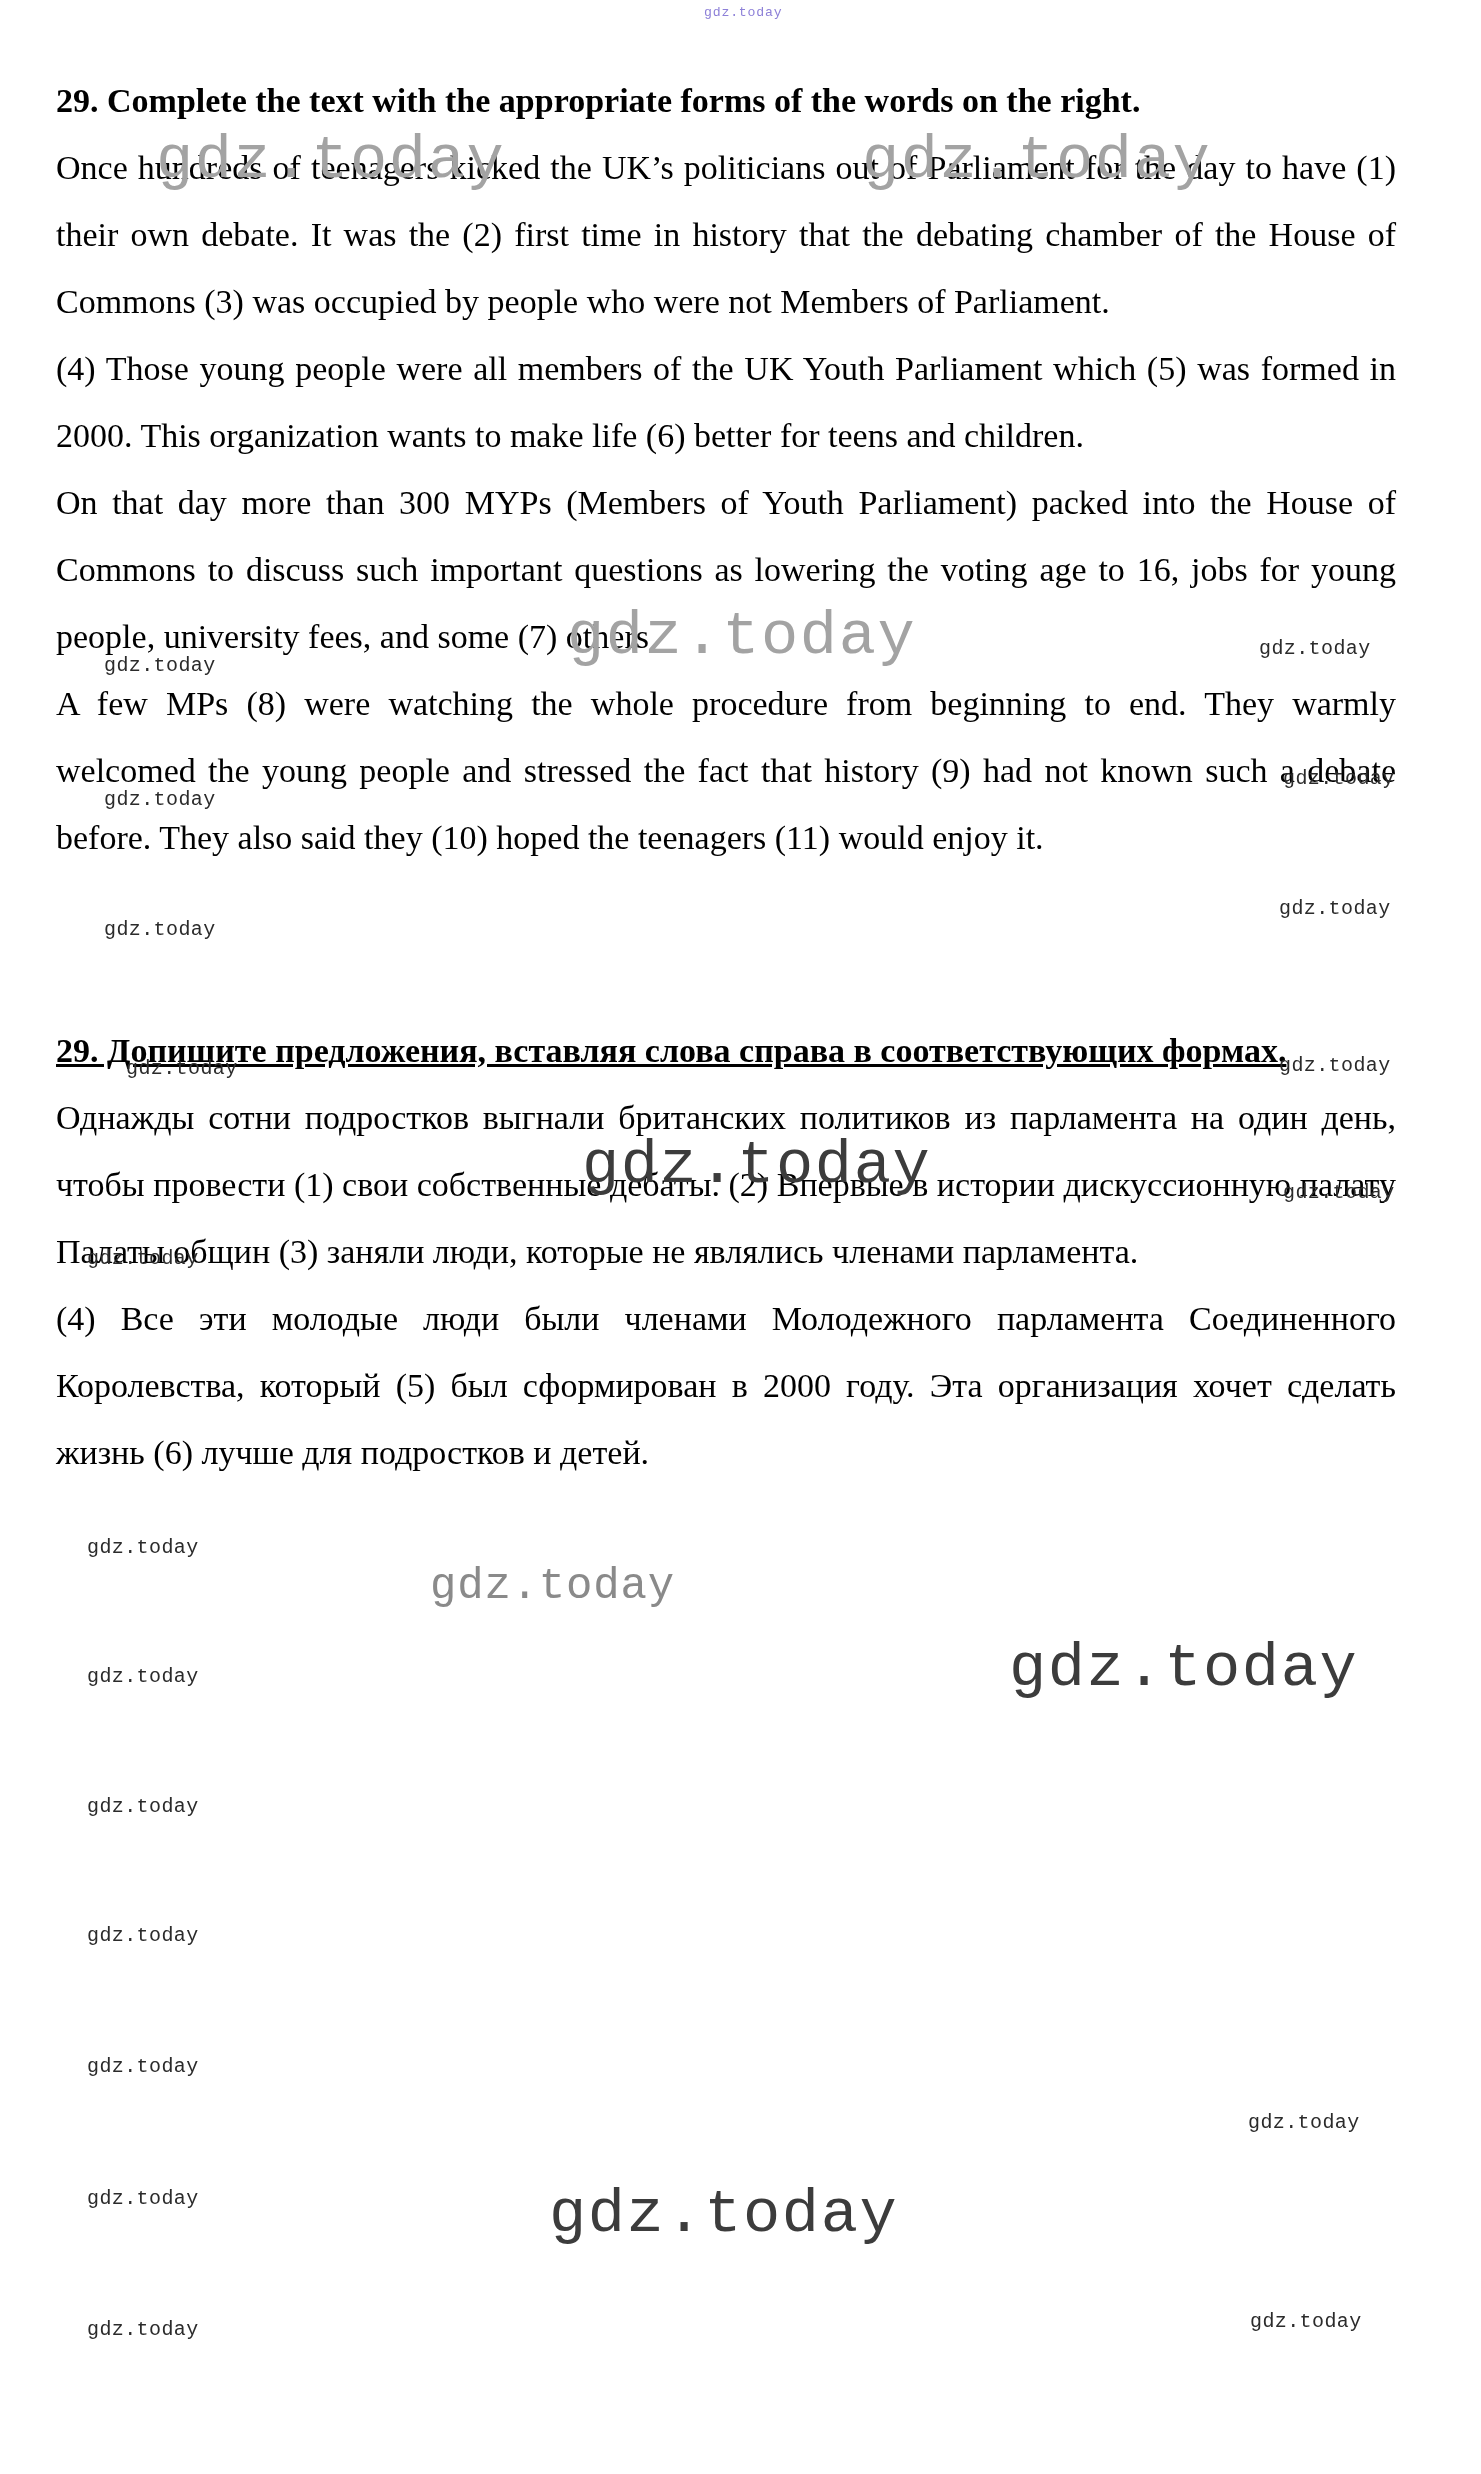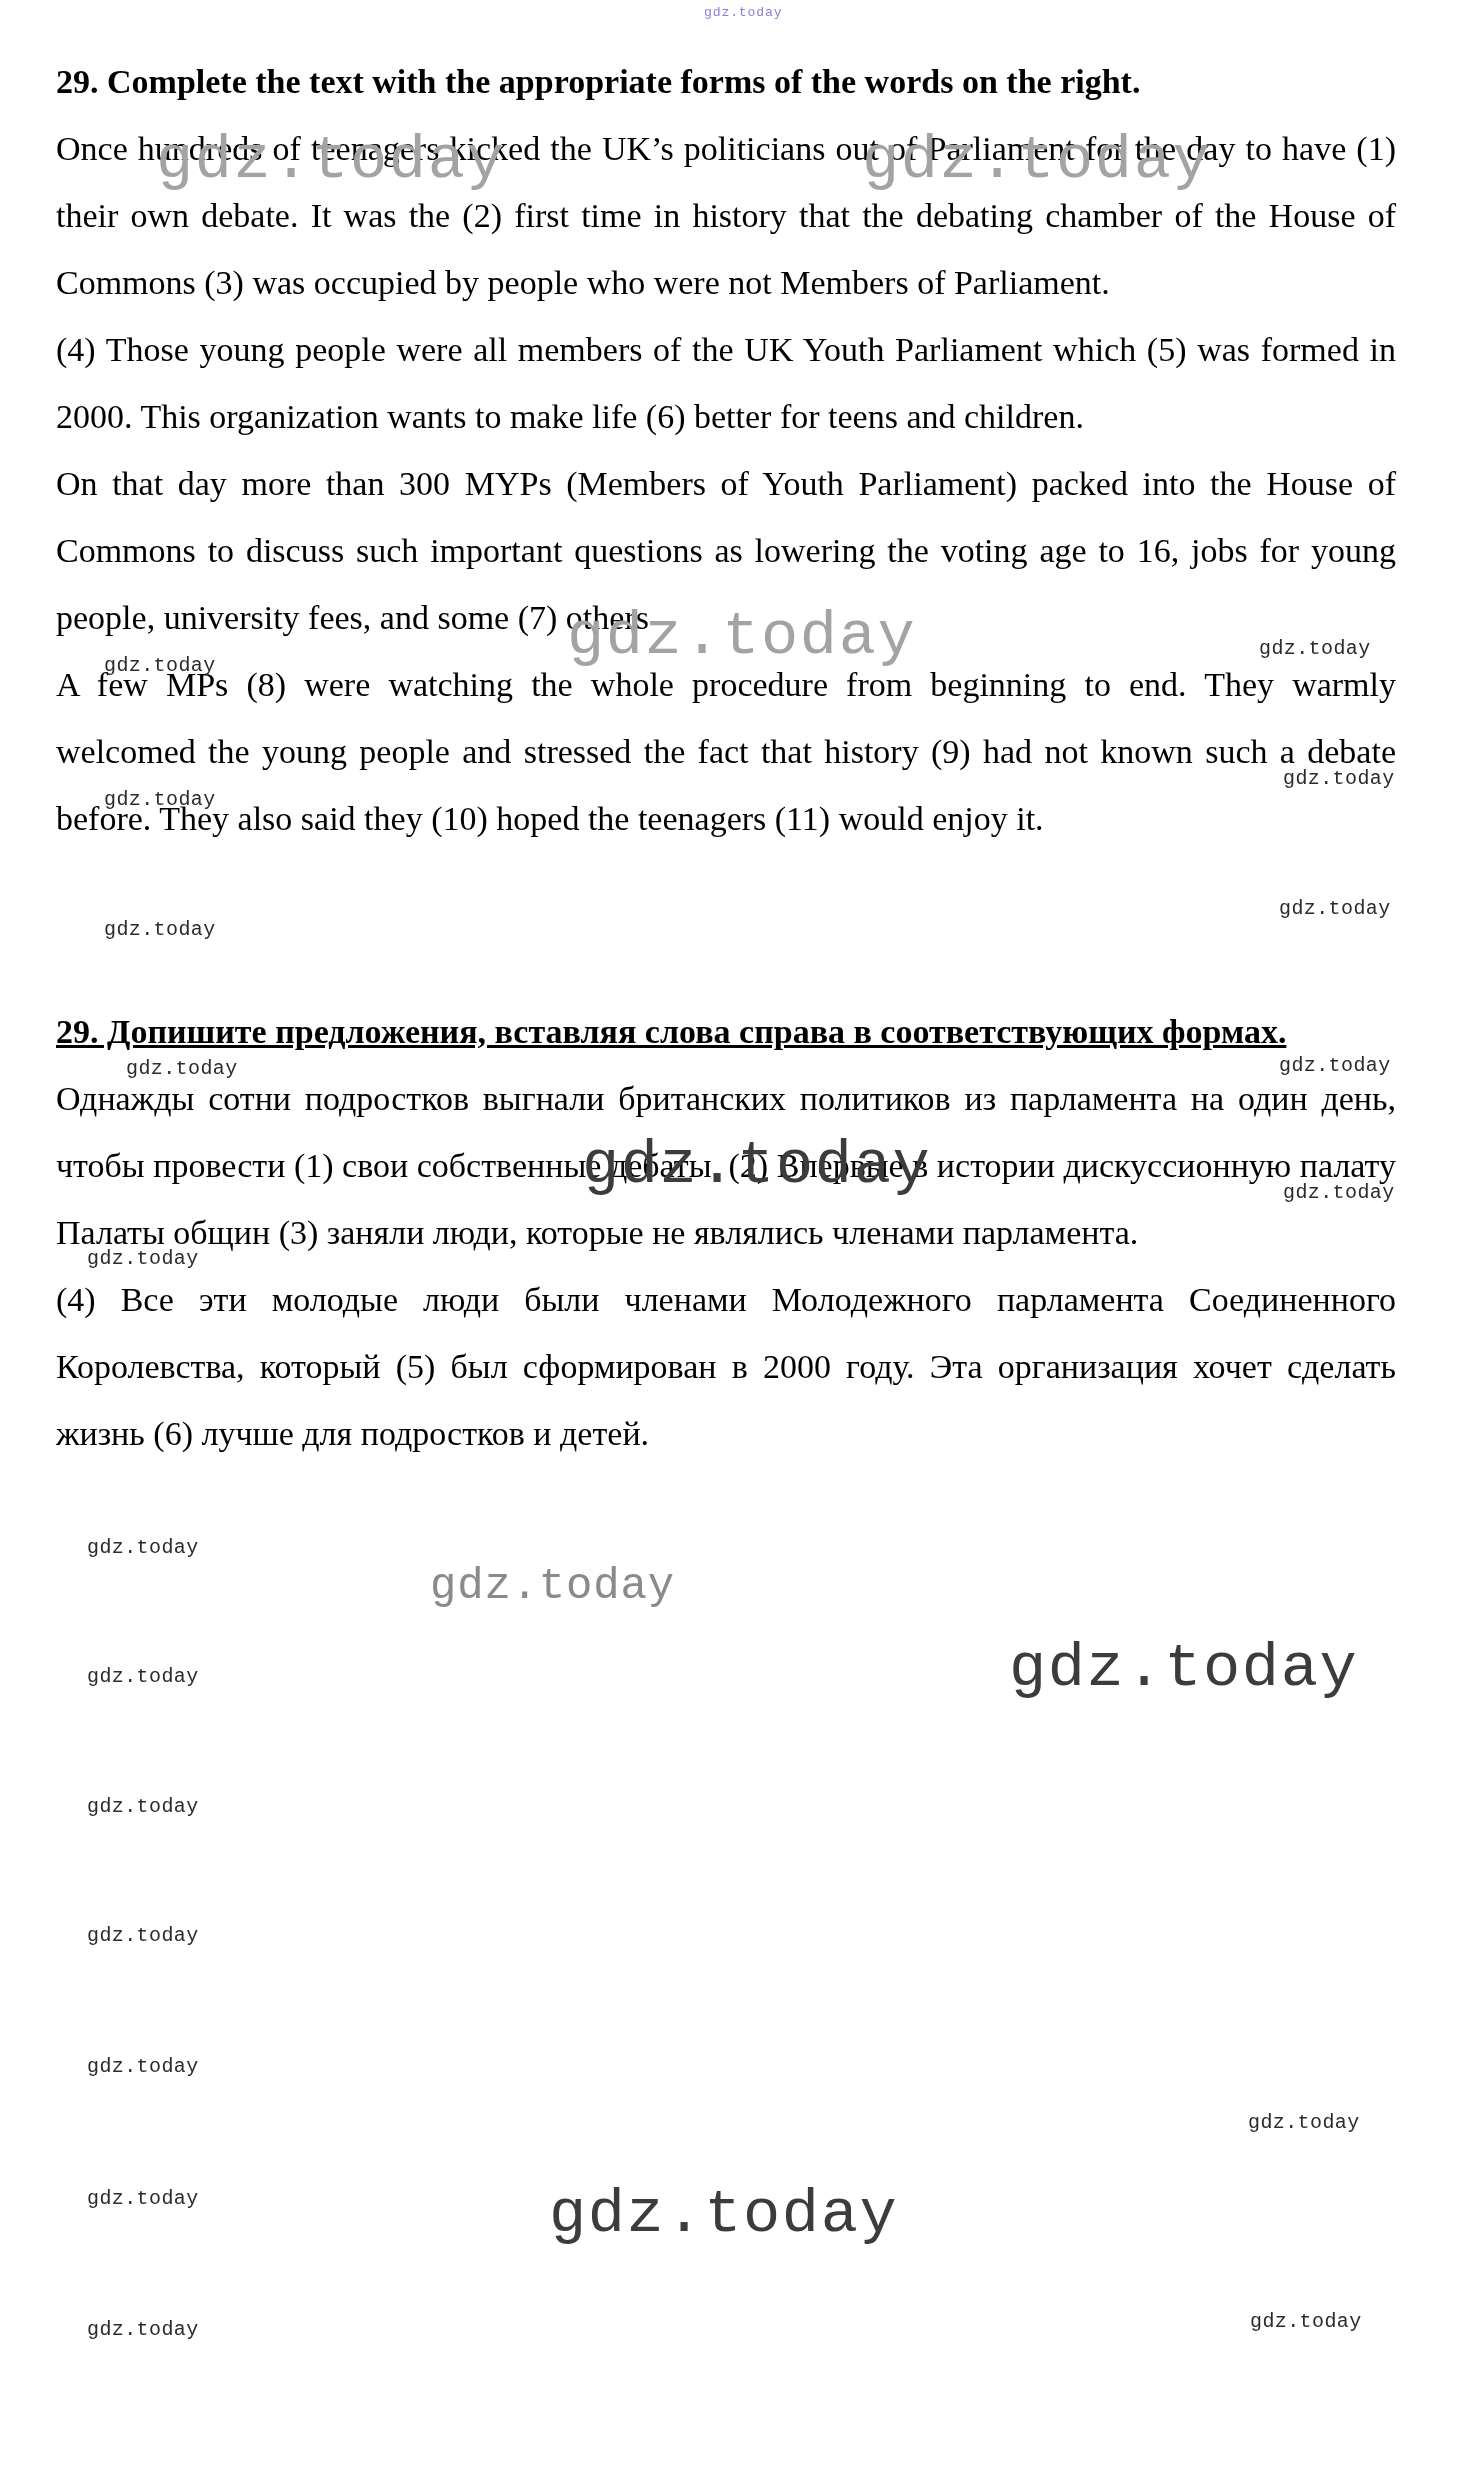--- a/index.html
+++ b/index.html
@@ -9,21 +9,21 @@
     width: 1482px;
     height: 2475px;
     background: #ffffff;
     overflow: hidden;
     font-family: "Liberation Serif", "DejaVu Serif", serif;
     color: #000000;
   }
   .content {
     position: absolute;
     left: 56px;
-    top: 48px;
+    top: 67px;
     width: 1340px;
     font-size: 34px;
     line-height: 67px;
     text-align: justify;
   }
   .content p { margin: 0; }
   .heading {
     font-size: 34px;
     line-height: 67px;
     font-weight: bold;

